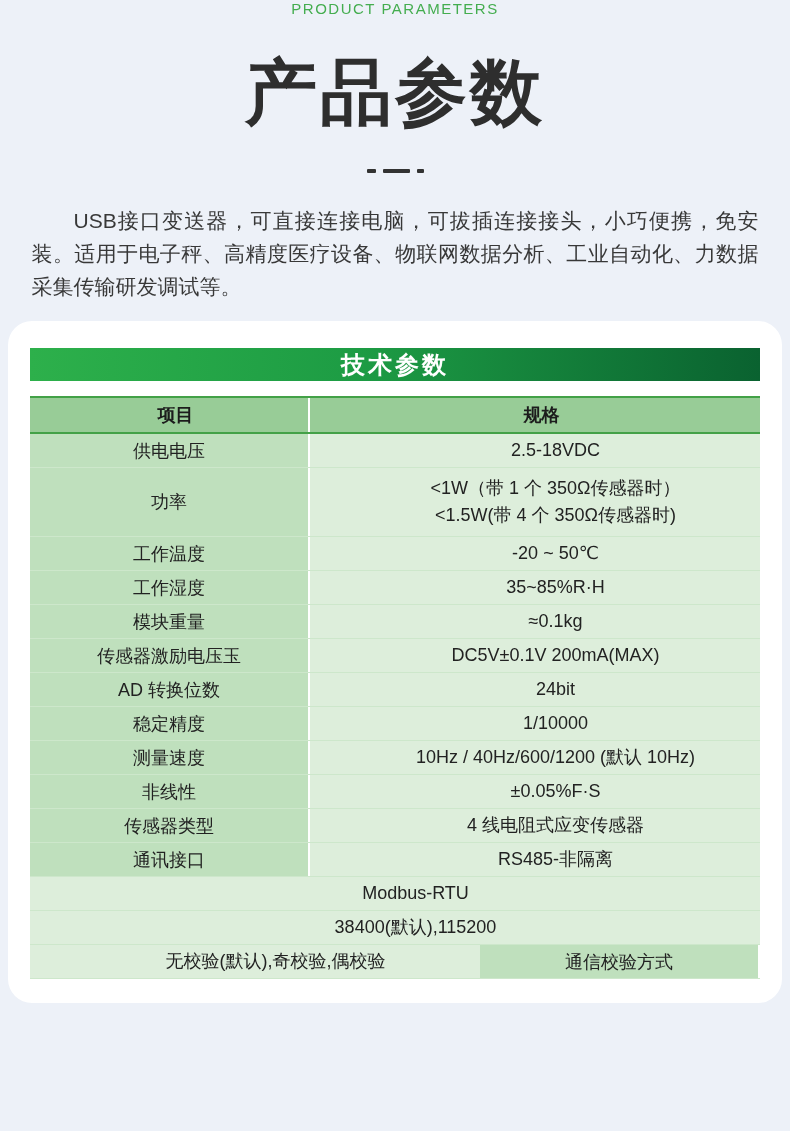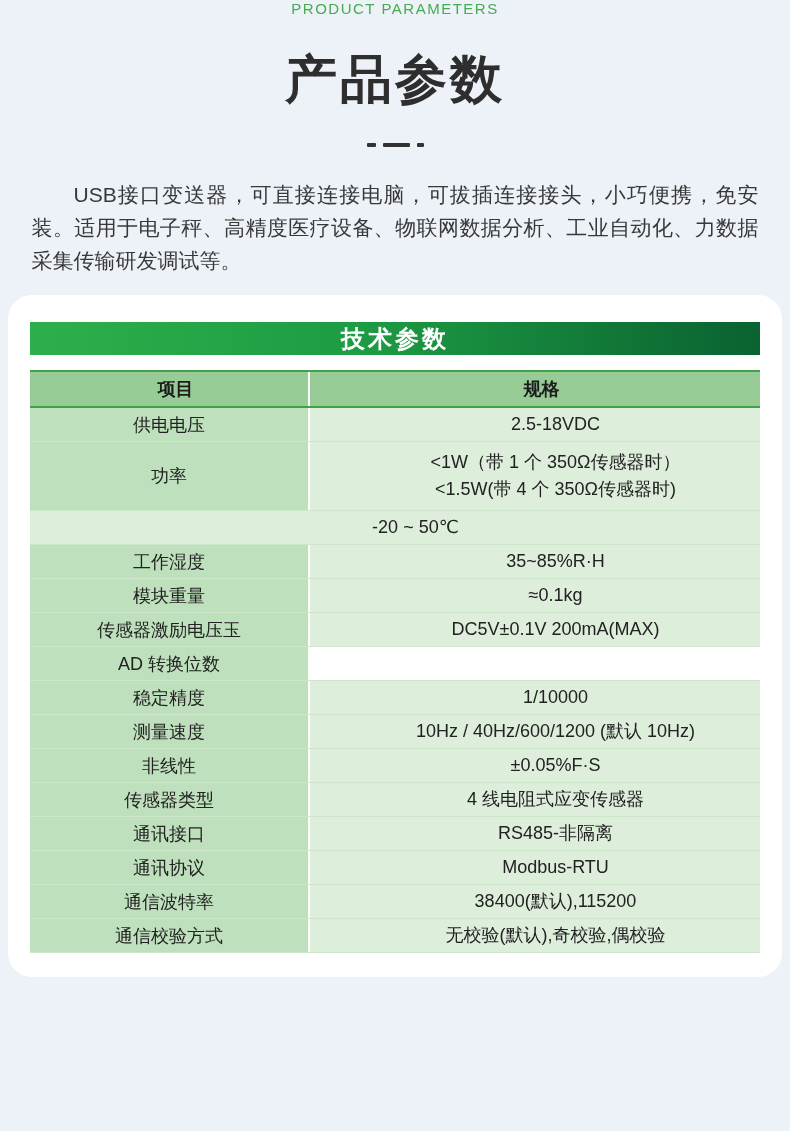--- a/index.html
+++ b/index.html
@@ -11,21 +11,21 @@
   }
   .hero { text-align: center; }
   .eyebrow {
     font-size: 15px;
     color: #44ad4f;
     letter-spacing: 1.5px;
     font-weight: 400;
   }
   .page-title {
     margin-top: 28px;
-    font-size: 52px;
+    font-size: 72px;
     font-weight: 700;
     color: #2e2e2e;
     letter-spacing: 3px;
   }
   .dash-deco { margin-top: 27px; height: 6px; display: flex; align-items: center; justify-content: center; gap: 7px; }
   .dash-deco i { display: inline-block; height: 4px; background: #333; border-radius: 1px; }
   .dash-deco .d-s1 { width: 9px; }
   .dash-deco .d-l  { width: 27px; }
   .dash-deco .d-s2 { width: 7px; }
   .desc {
@@ -116,20 +116,21 @@
           </div>
         </div>
         <div class="trow multi">
           <div class="cell label">功率</div>
           <div class="cell value">
             <div>&lt;1W（带 1 个 350Ω传感器时）</div>
             <div>&lt;1.5W(带 4 个 350Ω传感器时)</div>
           </div>
         </div>
         <div class="trow">
+          <div class="cell label">工作温度</div>
           <div class="cell value">
             <div>-20 ~ 50℃</div>
           </div>
         </div>
         <div class="trow">
           <div class="cell label">工作湿度</div>
           <div class="cell value">
             <div>35~85%R·H</div>
           </div>
         </div>
@@ -140,20 +141,23 @@
           </div>
         </div>
         <div class="trow">
           <div class="cell label">传感器激励电压玉</div>
           <div class="cell value">
             <div>DC5V±0.1V 200mA(MAX)</div>
           </div>
         </div>
         <div class="trow">
           <div class="cell label">AD 转换位数</div>
+          <div class="cell value">
+            <div>24bit</div>
+          </div>
         </div>
         <div class="trow">
           <div class="cell label">稳定精度</div>
           <div class="cell value">
             <div>1/10000</div>
           </div>
         </div>
         <div class="trow">
           <div class="cell label">测量速度</div>
           <div class="cell value">
@@ -172,32 +176,30 @@
             <div>4 线电阻式应变传感器</div>
           </div>
         </div>
         <div class="trow">
           <div class="cell label">通讯接口</div>
           <div class="cell value">
             <div>RS485-非隔离</div>
           </div>
         </div>
         <div class="trow">
-          <div class="cell label">通讯协议</div>
           <div class="cell value">
             <div>Modbus-RTU</div>
           </div>
         </div>
         <div class="trow">
-          <div class="cell label">通信波特率</div>
           <div class="cell value">
             <div>38400(默认),115200</div>
           </div>
         </div>
         <div class="trow">
+          <div class="cell value">
+            <div>无校验(默认),奇校验,偶校验</div>
+          </div>
           <div class="cell label">通信校验方式</div>
-          <div class="cell value">
-            <div>无校验(默认),奇校验,偶校验</div>
-          </div>
         </div>
       </div>
   </div>
 </div>
 
 </body></html>

